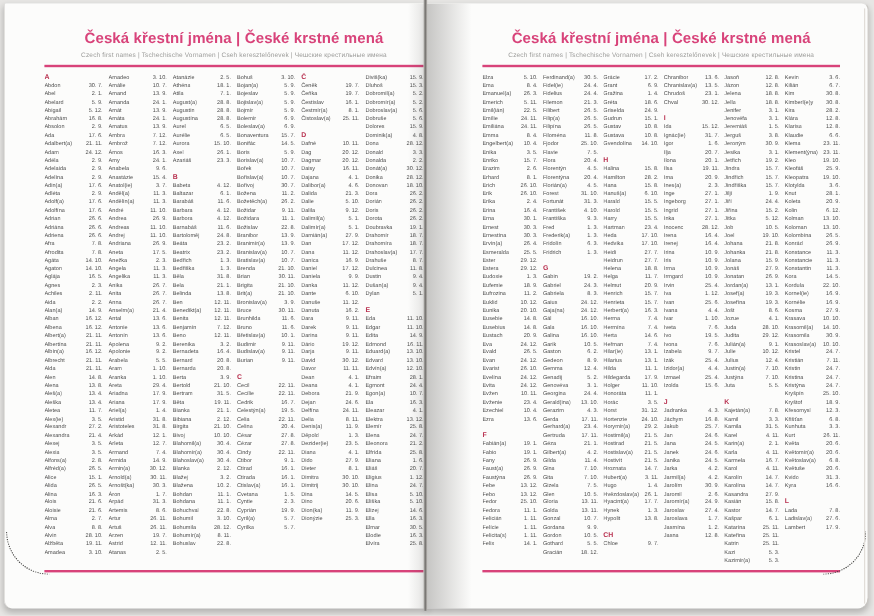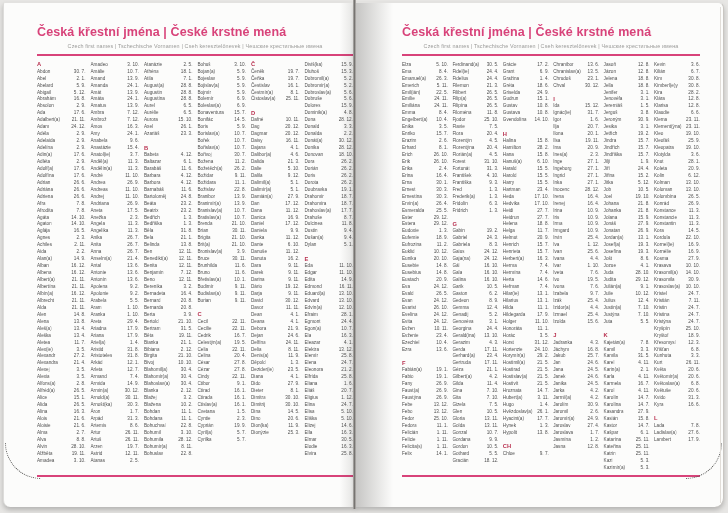--- a/index.html
+++ b/index.html
@@ -19,21 +19,21 @@
     background:linear-gradient(to right,rgba(0,0,0,0),rgba(60,58,55,.14));}
   .page.right::before{content:"";position:absolute;top:0;bottom:0;left:0;width:38px;
     background:linear-gradient(to right,rgba(90,88,85,.34),rgba(90,88,85,0));}
   .page.right::after{content:"";position:absolute;top:4px;bottom:4px;right:2px;width:1px;background:#e1ddd8;}
   .spine{position:absolute;top:0;bottom:4px;left:353px;width:3px;
     background:linear-gradient(to right,#b4b2af,#767471,#bdbab7);}
   .content{position:absolute;top:0;bottom:0;}
   .page.left .content{left:33px;width:316px;}
   .page.right .content{left:47px;width:298px;}
   .pg-title{
-    position:absolute;top:22px;left:0;width:100%;
+    position:absolute;top:22px;left:0;width:100%;text-align:center;
     font-size:12.5px;font-weight:bold;letter-spacing:.1px;color:#d8437a;white-space:nowrap;
   }
   .pg-sub{
     position:absolute;top:40px;left:0;width:200%;
     transform:scale(.5);transform-origin:0 0;text-align:center;
     font-size:10.8px;color:#9a9a98;letter-spacing:.3px;white-space:nowrap;
   }
   .rule{position:absolute;left:0;width:100%;height:1.5px;background:#d8437a;}
   .rule.top{top:51px;}
   .rule.bottom{top:472px;}

